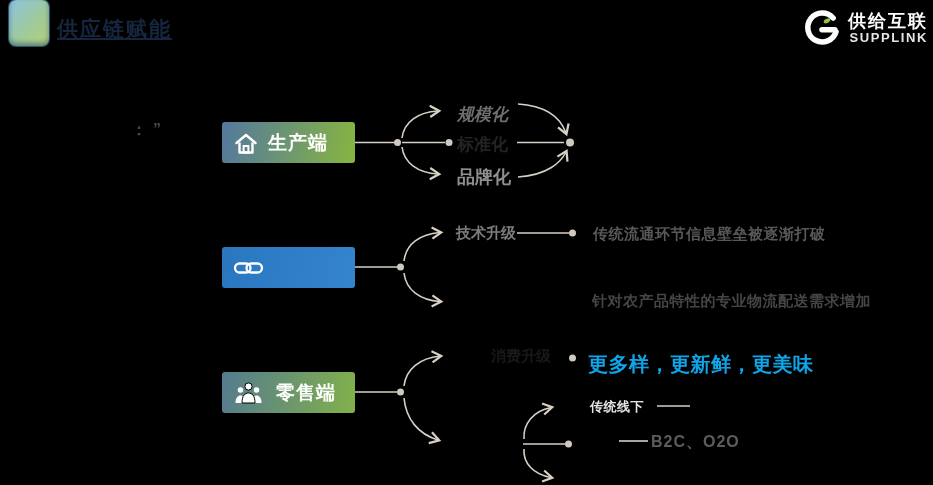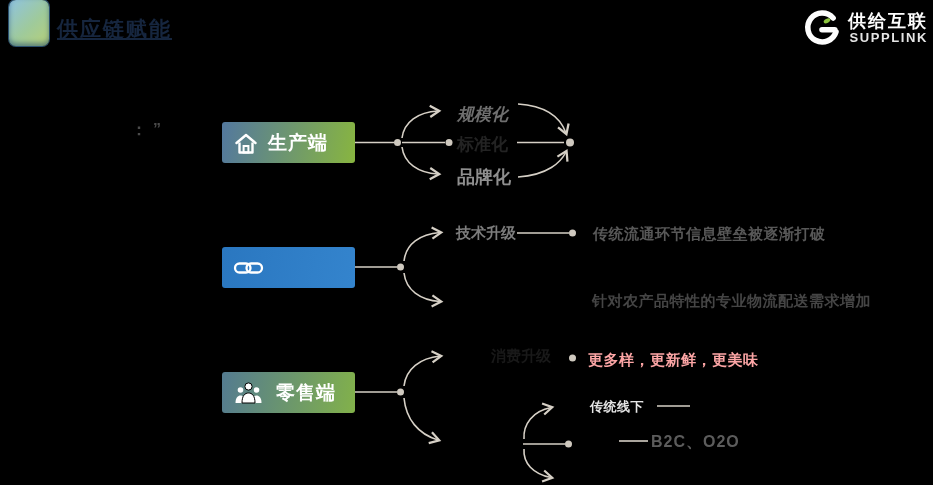--- a/index.html
+++ b/index.html
@@ -38,21 +38,21 @@
   .node-retail{top:372px;background:linear-gradient(100deg,#547b90 0%,#82b14a 100%);gap:12px;}
   
   .lbl{position:absolute;font-weight:bold;white-space:nowrap;}
   .lbl-scale{left:457px;top:103px;font-size:17px;color:#6f6f6f;font-style:italic;}
   .lbl-standard{left:457px;top:133px;font-size:17px;color:#232323;}
   .lbl-brand{left:457px;top:165px;font-size:18px;color:#8f8f8f;}
   .lbl-tech{left:456px;top:224px;font-size:15px;color:#7d7d7d;}
   .lbl-info{left:593px;top:225px;font-size:15px;color:#585858;letter-spacing:.5px;}
   .lbl-logistics{left:592px;top:292px;font-size:15px;color:#454545;letter-spacing:.5px;}
   .lbl-consumption{left:455px;top:347px;font-size:15px;color:#191919;margin-left:36px;}
-  .lbl-variety{left:588px;top:351px;font-size:15px;color:#fca5a5;letter-spacing:.5px;}
+  .lbl-variety{left:588px;top:351px;font-size:20px;color:#0ea5e9;letter-spacing:.5px;}
   .lbl-offline{left:590px;top:398px;font-size:13px;color:#e5e5e5;letter-spacing:.5px;}
   .lbl-online{left:651px;top:432px;font-size:16px;color:#5c5c5c;letter-spacing:1px;}
   .connectors{position:absolute;left:0;top:0;}
 </style>
 </head>
 <body>
 
 <div class="stage">
 
   <div class="thumb"></div>

